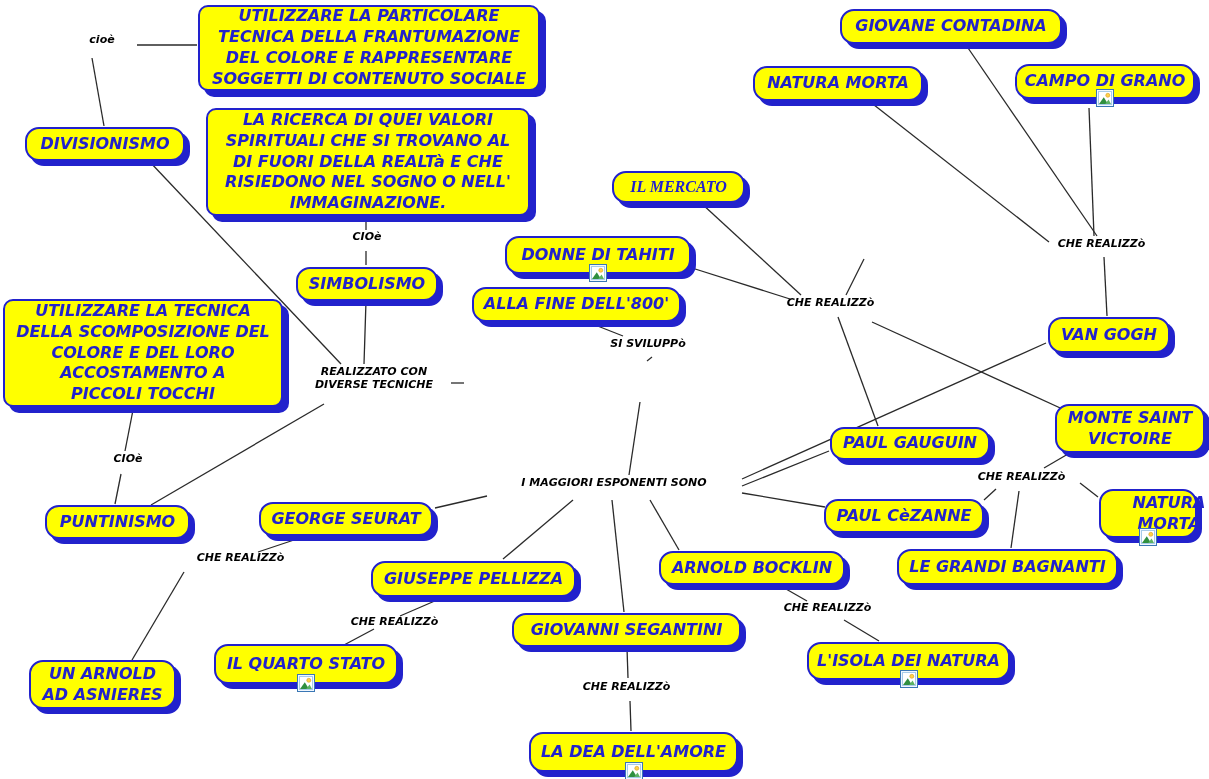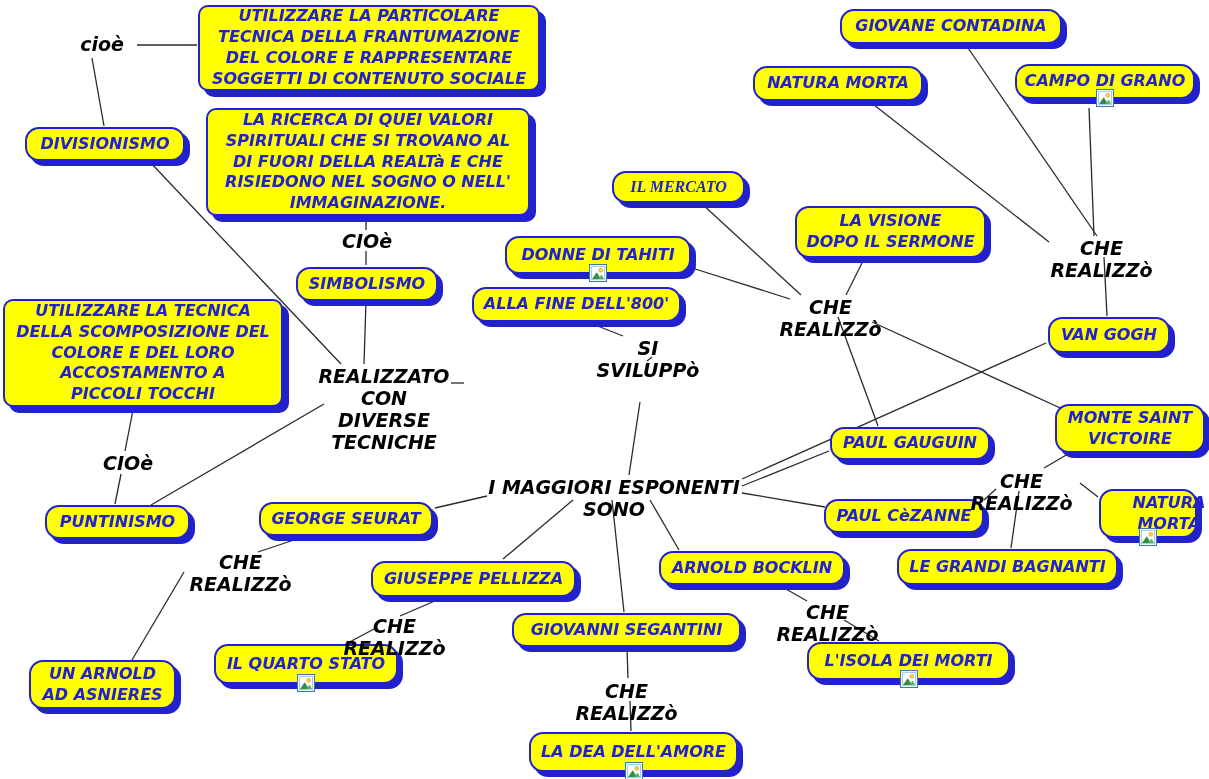--- a/index.html
+++ b/index.html
@@ -15,21 +15,21 @@
     border:2px solid var(--node-border,#2222cc);
     box-shadow:5px 5px 0 var(--node-shadow,#2222cc);
     color:var(--node-text,#2222cc);
     font-weight:bold;font-style:italic;font-size:16px;line-height:1.3;
     border-radius:14px;white-space:pre-line;
   }
   .node.statement{border-radius:10px;box-shadow:6px 6px 0 var(--node-shadow,#2222cc);}
   .node.main{color:var(--main-text,#ee0000);font-size:25px;border-radius:16px;letter-spacing:.5px;}
   .link-label{
     position:absolute;color:var(--label-text,#000);
-    font-weight:bold;font-style:italic;font-size:19px;
+    font-weight:bold;font-style:italic;font-size:11px;
     text-align:center;white-space:pre-line;line-height:1.15;
   }
   .res-icon{
     position:absolute;left:50%;bottom:-10px;transform:translateX(-50%);
     width:18px;height:18px;line-height:0;
   }
   .res-icon svg{width:18px;height:18px;}
 </style>
 </head>
 <body>
@@ -99,22 +99,20 @@
     <div class="node" style="left: 840px; top: 9px; width: 222px; height: 35px;"><span>GIOVANE CONTADINA</span></div>
     <div class="node" style="left: 753px; top: 66px; width: 170px; height: 35px;"><span>NATURA MORTA</span></div>
     <div class="node" style="left: 1015px; top: 64px; width: 180px; height: 35px;"><span>CAMPO DI GRANO</span><span class="res-icon"><svg viewBox="0 0 18 18" xmlns="http://www.w3.org/2000/svg">
           <rect x="0.5" y="0.5" width="17" height="17" fill="#f0f7ff" stroke="#3a77b5"></rect>
           <rect x="2.5" y="2.5" width="13" height="13" fill="#ffffff" stroke="#a8cbe8"></rect>
           <circle cx="11.8" cy="6.3" r="2" fill="#ffd24a" stroke="#d89a1e" stroke-width="0.6"></circle>
           <polygon points="3,15 7.8,8.2 12,15" fill="#2f8f3f"></polygon>
           <polygon points="9.2,15 12.6,10.6 15,15" fill="#5cb264"></polygon>
         </svg></span></div>
     <div class="node" style="left: 612px; top: 171px; width: 133px; height: 32px; font-family: Liberation Serif, serif;"><span>IL MERCATO</span></div>
-    <div class="node" style="left: 795px; top: 206px; width: 191px; height: 52px;"><span>LA VISIONE
-DOPO IL SERMONE</span></div>
     <div class="node" style="left: 505px; top: 236px; width: 186px; height: 38px;"><span>DONNE DI TAHITI</span><span class="res-icon"><svg viewBox="0 0 18 18" xmlns="http://www.w3.org/2000/svg">
           <rect x="0.5" y="0.5" width="17" height="17" fill="#f0f7ff" stroke="#3a77b5"></rect>
           <rect x="2.5" y="2.5" width="13" height="13" fill="#ffffff" stroke="#a8cbe8"></rect>
           <circle cx="11.8" cy="6.3" r="2" fill="#ffd24a" stroke="#d89a1e" stroke-width="0.6"></circle>
           <polygon points="3,15 7.8,8.2 12,15" fill="#2f8f3f"></polygon>
           <polygon points="9.2,15 12.6,10.6 15,15" fill="#5cb264"></polygon>
         </svg></span></div>
     <div class="node" style="left: 472px; top: 287px; width: 209px; height: 35px;"><span>ALLA FINE DELL'800'</span></div>
     <div class="node" style="left: 1048px; top: 317px; width: 122px; height: 36px;"><span>VAN GOGH</span></div>
     <div class="node" style="left: 1055px; top: 404px; width: 150px; height: 49px;"><span>MONTE SAINT
@@ -136,38 +134,38 @@
     <div class="node" style="left: 512px; top: 613px; width: 229px; height: 34px;"><span>GIOVANNI SEGANTINI</span></div>
     <div class="node" style="left: 29px; top: 660px; width: 147px; height: 49px;"><span>UN ARNOLD
 AD ASNIERES</span></div>
     <div class="node" style="left: 214px; top: 644px; width: 184px; height: 40px;"><span>IL QUARTO STATO</span><span class="res-icon"><svg viewBox="0 0 18 18" xmlns="http://www.w3.org/2000/svg">
           <rect x="0.5" y="0.5" width="17" height="17" fill="#f0f7ff" stroke="#3a77b5"></rect>
           <rect x="2.5" y="2.5" width="13" height="13" fill="#ffffff" stroke="#a8cbe8"></rect>
           <circle cx="11.8" cy="6.3" r="2" fill="#ffd24a" stroke="#d89a1e" stroke-width="0.6"></circle>
           <polygon points="3,15 7.8,8.2 12,15" fill="#2f8f3f"></polygon>
           <polygon points="9.2,15 12.6,10.6 15,15" fill="#5cb264"></polygon>
         </svg></span></div>
-    <div class="node" style="left: 807px; top: 642px; width: 203px; height: 38px;"><span>L'ISOLA DEI MORTI</span><span class="res-icon"><svg viewBox="0 0 18 18" xmlns="http://www.w3.org/2000/svg">
+    <div class="node" style="left: 807px; top: 642px; width: 203px; height: 38px;"><span>L'ISOLA DEI NATURA</span><span class="res-icon"><svg viewBox="0 0 18 18" xmlns="http://www.w3.org/2000/svg">
           <rect x="0.5" y="0.5" width="17" height="17" fill="#f0f7ff" stroke="#3a77b5"></rect>
           <rect x="2.5" y="2.5" width="13" height="13" fill="#ffffff" stroke="#a8cbe8"></rect>
           <circle cx="11.8" cy="6.3" r="2" fill="#ffd24a" stroke="#d89a1e" stroke-width="0.6"></circle>
           <polygon points="3,15 7.8,8.2 12,15" fill="#2f8f3f"></polygon>
           <polygon points="9.2,15 12.6,10.6 15,15" fill="#5cb264"></polygon>
         </svg></span></div>
     <div class="node" style="left: 529px; top: 732px; width: 209px; height: 40px;"><span>LA DEA DELL'AMORE</span><span class="res-icon"><svg viewBox="0 0 18 18" xmlns="http://www.w3.org/2000/svg">
           <rect x="0.5" y="0.5" width="17" height="17" fill="#f0f7ff" stroke="#3a77b5"></rect>
           <rect x="2.5" y="2.5" width="13" height="13" fill="#ffffff" stroke="#a8cbe8"></rect>
           <circle cx="11.8" cy="6.3" r="2" fill="#ffd24a" stroke="#d89a1e" stroke-width="0.6"></circle>
           <polygon points="3,15 7.8,8.2 12,15" fill="#2f8f3f"></polygon>
           <polygon points="9.2,15 12.6,10.6 15,15" fill="#5cb264"></polygon>
         </svg></span></div>
     <div class="link-label" style="left: 72px; top: 34px; width: 60px;">cioè</div>
     <div class="link-label" style="left: 337px; top: 231px; width: 60px;">CIOè</div>
     <div class="link-label" style="left: 98px; top: 453px; width: 60px;">CIOè</div>
-    <div class="link-label" style="left: 290px; top: 366px; width: 160px; padding-left: 14px;">REALIZZATO CON
+    <div class="link-label" style="left: 280px; top: 366px; width: 160px; padding-left: 14px;">REALIZZATO CON
 DIVERSE TECNICHE</div>
     <div class="link-label" style="left: 593px; top: 338px; width: 110px;">SI SVILUPPò</div>
     <div class="link-label" style="left: 1044px; top: 238px; width: 115px;">CHE REALIZZò</div>
     <div class="link-label" style="left: 773px; top: 297px; width: 115px;">CHE REALIZZò</div>
     <div class="link-label" style="left: 488px; top: 477px; width: 252px;">I MAGGIORI ESPONENTI SONO</div>
     <div class="link-label" style="left: 964px; top: 471px; width: 115px;">CHE REALIZZò</div>
     <div class="link-label" style="left: 183px; top: 552px; width: 115px;">CHE REALIZZò</div>
     <div class="link-label" style="left: 337px; top: 616px; width: 115px;">CHE REALIZZò</div>
     <div class="link-label" style="left: 770px; top: 602px; width: 115px;">CHE REALIZZò</div>
     <div class="link-label" style="left: 569px; top: 681px; width: 115px;">CHE REALIZZò</div>

